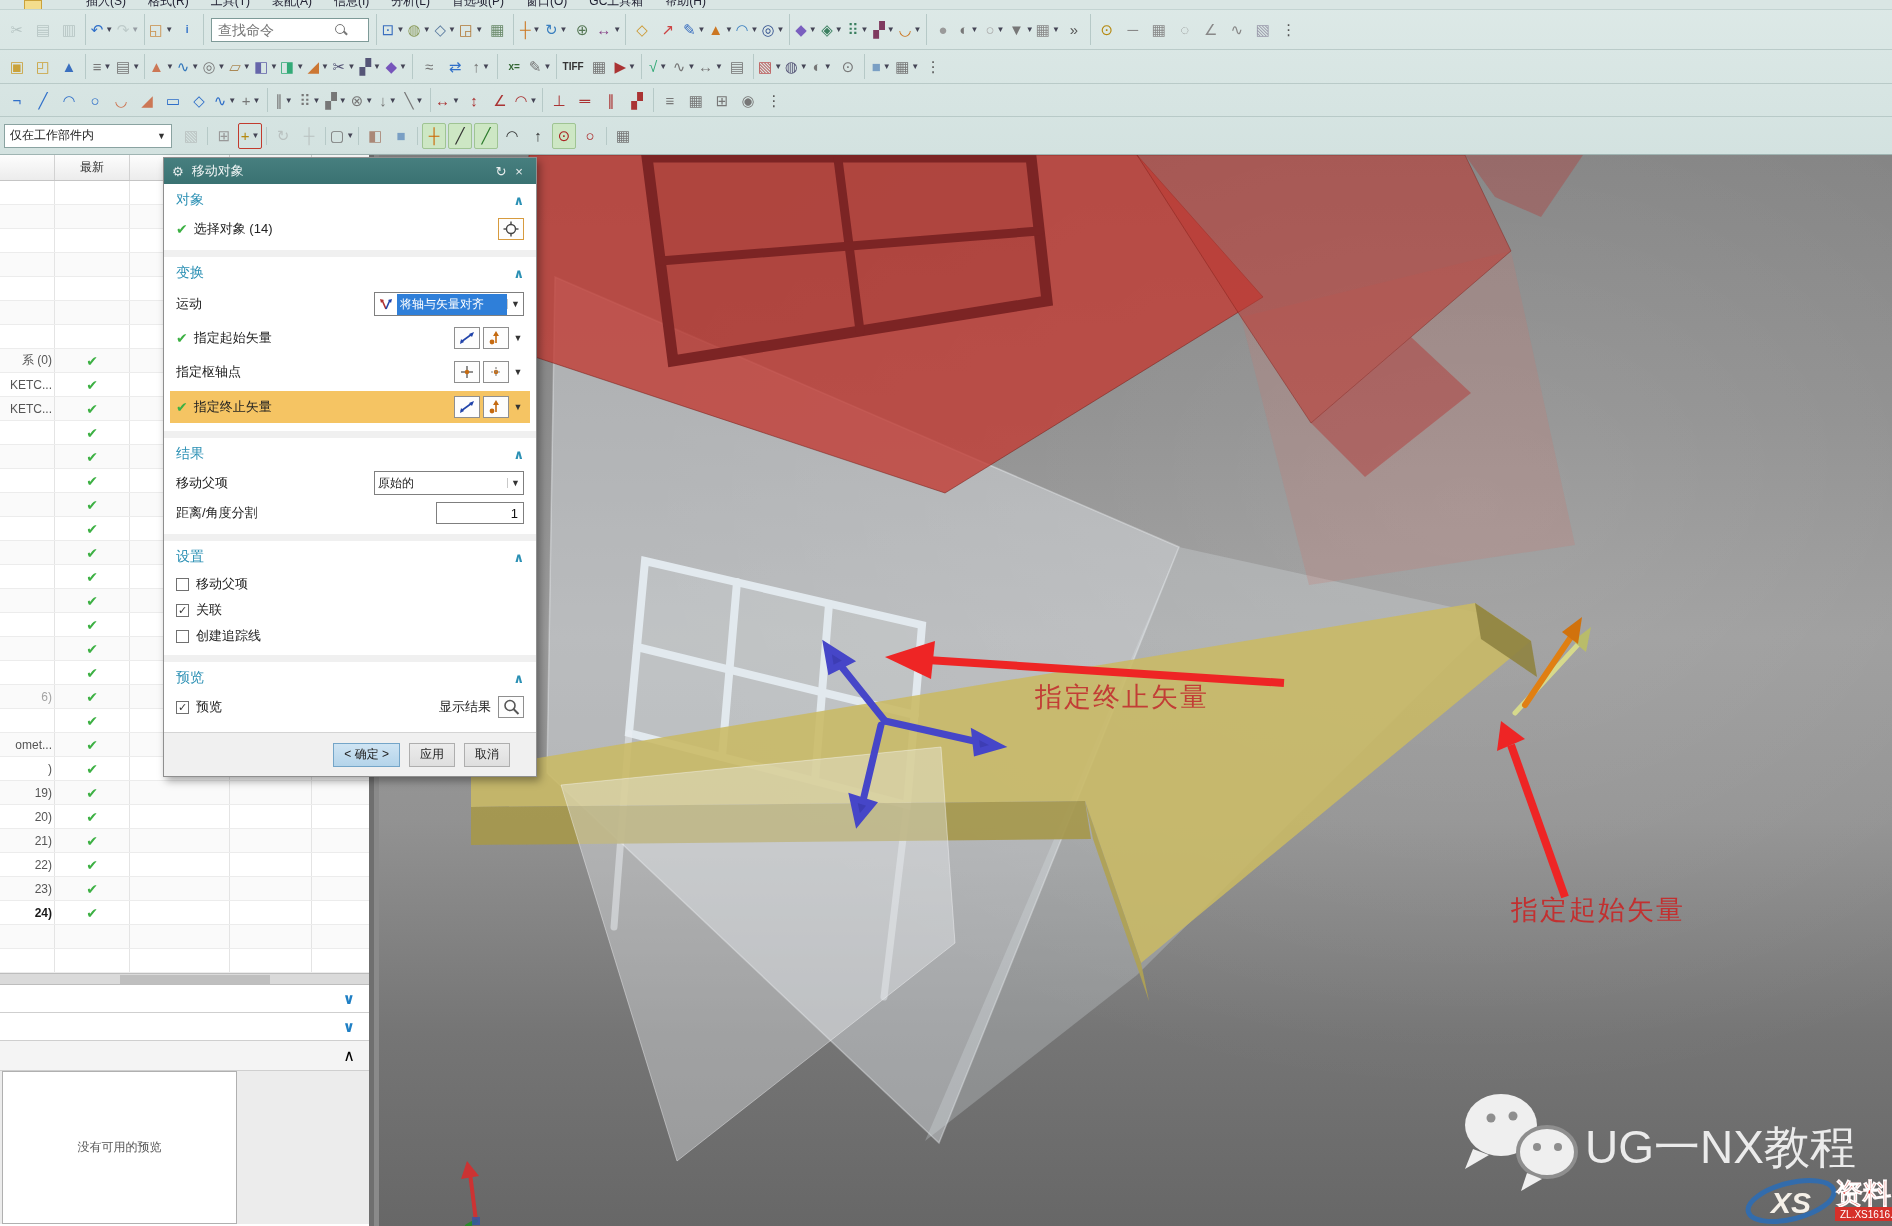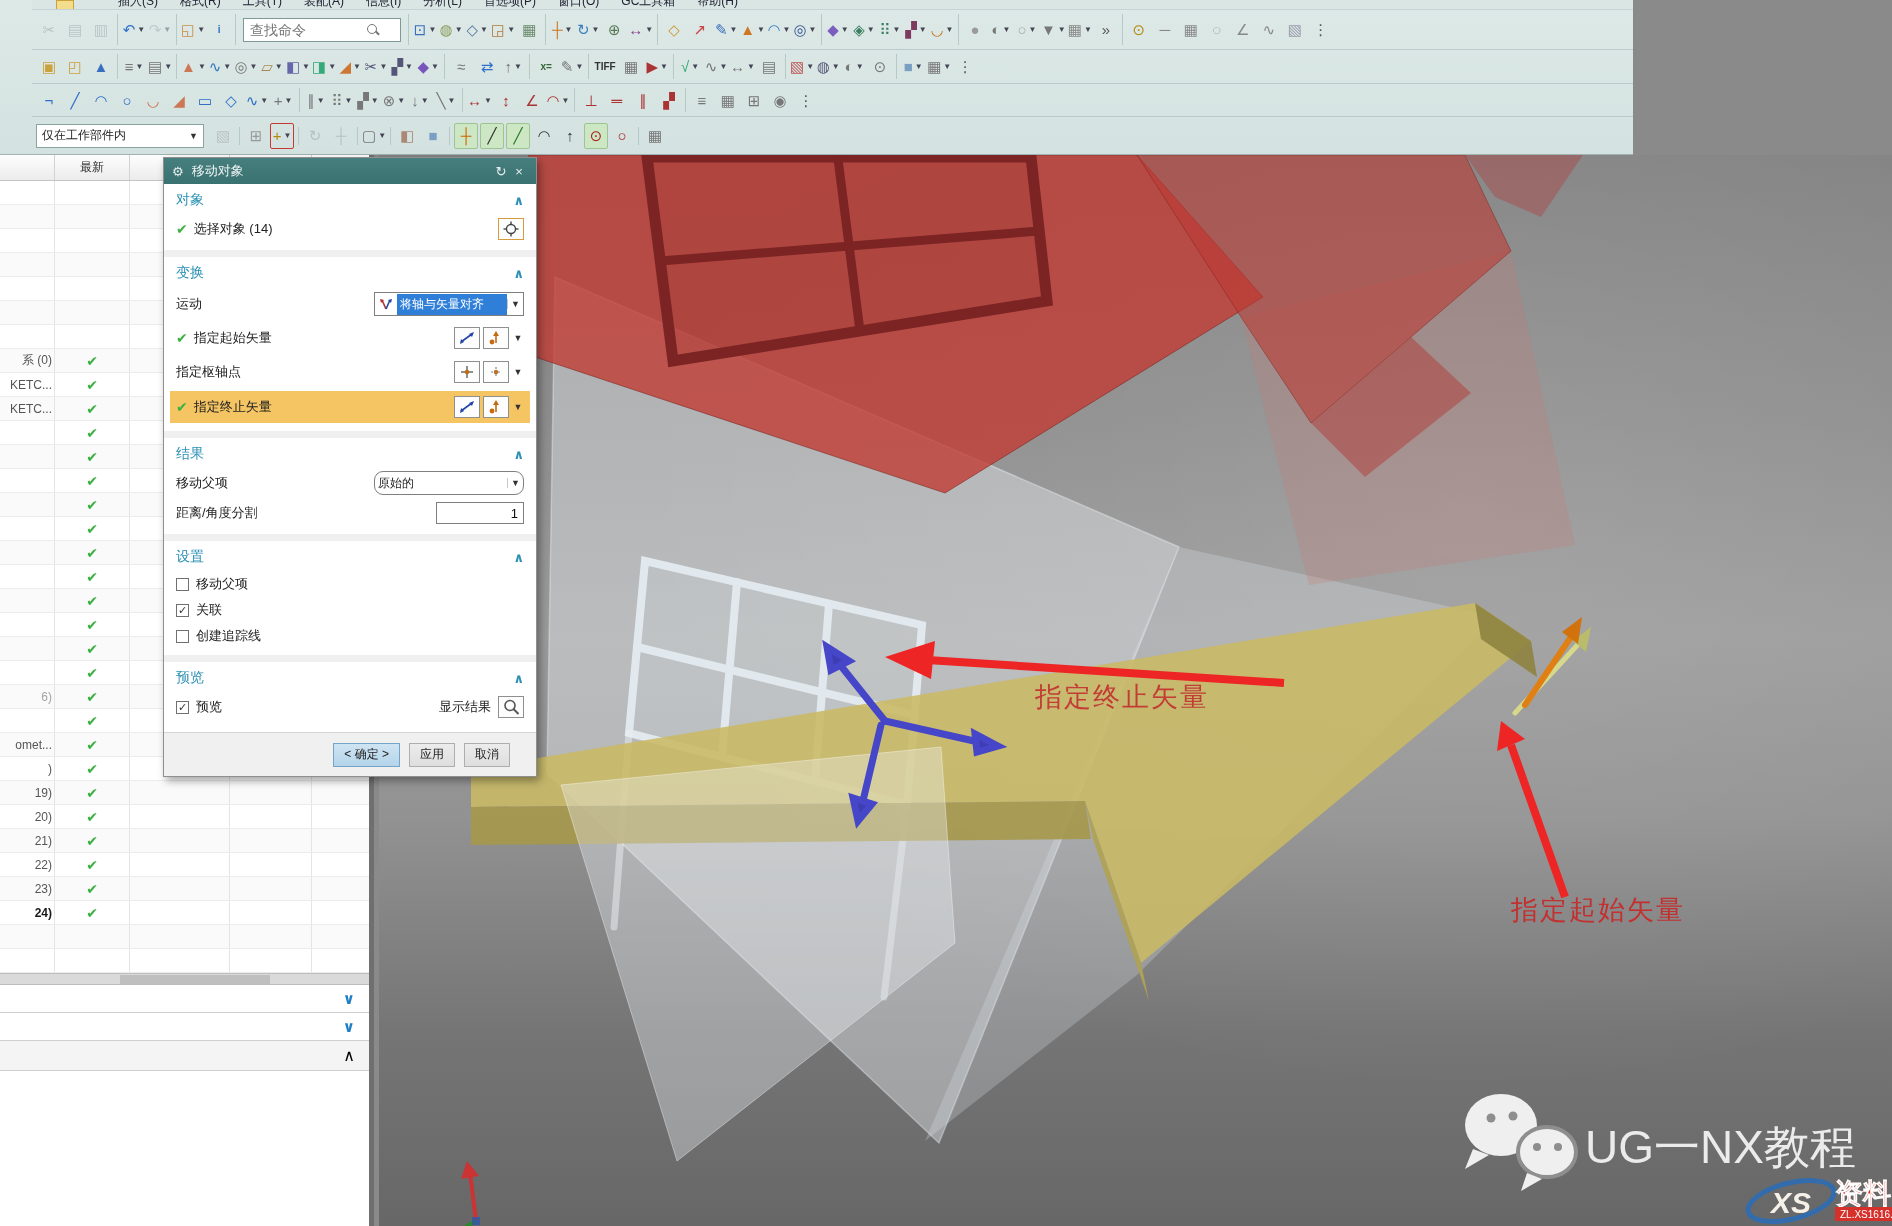--- a/index.html
+++ b/index.html
@@ -1,20 +1,20 @@
 <!DOCTYPE html>
 <html><head>
 <meta charset="utf-8">
 <style>
   html,body{margin:0;padding:0;background:#555;}
   *{box-sizing:border-box;font-family:"Liberation Sans","DejaVu Sans",sans-serif;}
   .screen{position:relative;width:1892px;height:1226px;overflow:hidden;background:#8a8a8a;}
 
   
-  .topbars{position:absolute;left:0;top:0;width:1633px;height:155px;background:linear-gradient(#dde9e7,#d3e2e0);z-index:4;border-bottom:1px solid #9fb4b2;padding-left:32px;}
+  .topbars{position:absolute;left:0;top:0;width:1892px;height:155px;background:linear-gradient(#dde9e7,#d3e2e0);z-index:4;border-bottom:1px solid #9fb4b2;}
   .menubar{height:10px;overflow:hidden;background:#d9e6e4;border-bottom:1px solid #c3d4d2;position:relative;}
   .menubar-inner{position:absolute;left:86px;top:-7px;display:flex;gap:22px;font-size:12px;color:#223;white-space:nowrap;}
   .menu-hl{position:absolute;left:24px;top:0px;width:18px;height:10px;background:#f3dd8d;border:1px solid #caa23a;}
   .tb-row{display:flex;align-items:center;padding:0 4px;border-bottom:1px solid rgba(160,180,178,.55);}
   .tb-row1{height:40px;}
   .tb-row2{height:34px;}
   .tb-row3{height:33px;}
   .selbar{height:37px;border-bottom:none;}
   .tb-sep{width:1px;align-self:stretch;margin:4px 3px;background:#b6c9c7;}
   .tb-icon{display:flex;align-items:center;justify-content:center;min-width:24px;height:26px;margin:0 1px;border-radius:2px;cursor:default;position:relative;}
@@ -70,21 +70,21 @@
   .hl-row{background:#f5c463;margin:2px -6px;padding:0 6px;min-height:32px;}
   .sbtn{width:26px;height:22px;border:1px solid #8f8f8f;background:#fdfdfd;display:flex;align-items:center;justify-content:center;margin-left:3px;}
   .sbtn.sel{border:1px solid #d79b3f;}
   .mini-caret{font-size:9px;color:#333;margin-left:3px;width:12px;text-align:center;}
   .dd{display:flex;align-items:center;height:24px;border:1px solid #7f7f7f;background:#fff;}
   .dd .dd-ic{width:22px;display:flex;align-items:center;justify-content:center;}
   .dd .dd-val{flex:1;font-size:12px;padding:2px 3px;white-space:nowrap;overflow:hidden;}
   .dd .dd-val.hl{background:#2f7fd9;color:#fff;}
   .dd .dd-caret{width:16px;text-align:center;font-size:9px;color:#333;border-left:1px solid #c9c9c9;}
   .dd.motion{width:150px;}
-  .dd.layer{width:150px;border-radius:9px;}
+  .dd.layer{width:150px;}
   .numin{width:88px;height:22px;border:1px solid #7f7f7f;font-size:13px;text-align:right;padding:0 5px;color:#111;}
   .radio{display:inline-flex;align-items:center;gap:5px;margin-right:14px;font-size:13px;}
   .rdot{width:13px;height:13px;border:1px solid #666;border-radius:50%;position:relative;background:#fff;}
   .rdot.on::after{content:"";position:absolute;left:3px;top:3px;width:5px;height:5px;border-radius:50%;background:#222;}
   .cbox{width:13px;height:13px;border:1px solid #707070;background:#fff;display:inline-flex;align-items:center;justify-content:center;font-size:11px;color:#333;}
   .crow{display:flex;align-items:center;gap:7px;min-height:26px;font-size:13px;color:#222;}
   .dlg-footer{margin-top:4px;border-top:1px solid #d4d4d4;background:#f0f0f0;height:44px;display:flex;align-items:center;justify-content:flex-end;gap:9px;padding:0 26px;}
   .btn{height:24px;border:1px solid #aeaeae;background:linear-gradient(#ececec,#dedede);font-size:12px;color:#222;padding:0 10px;display:flex;align-items:center;}
   .btn.ok{background:linear-gradient(#cfe4f3,#b4d4ea);border:1px solid #74a5c8;}
 
@@ -984,20 +984,25 @@
       </div>
     <div class="nav-sec">
         <span class="chev">∨</span>
       </div>
     <div class="nav-sec">
         <span class="chev">∨</span>
       </div>
     <div class="nav-sec3">
         <span class="chev">∧</span>
       </div>
+    <div class="nav-preview-area">
+      <div class="preview-box">
+        <span>没有可用的预览</span>
+      </div>
+    </div>
   </div>
 
   <div class="dialog">
     <div class="dlg-title">
       <span class="gear">⚙</span>
       <span class="t">移动对象</span>
       <span class="tbtn">↻</span>
       <span class="tbtn">×</span>
     </div>
 

